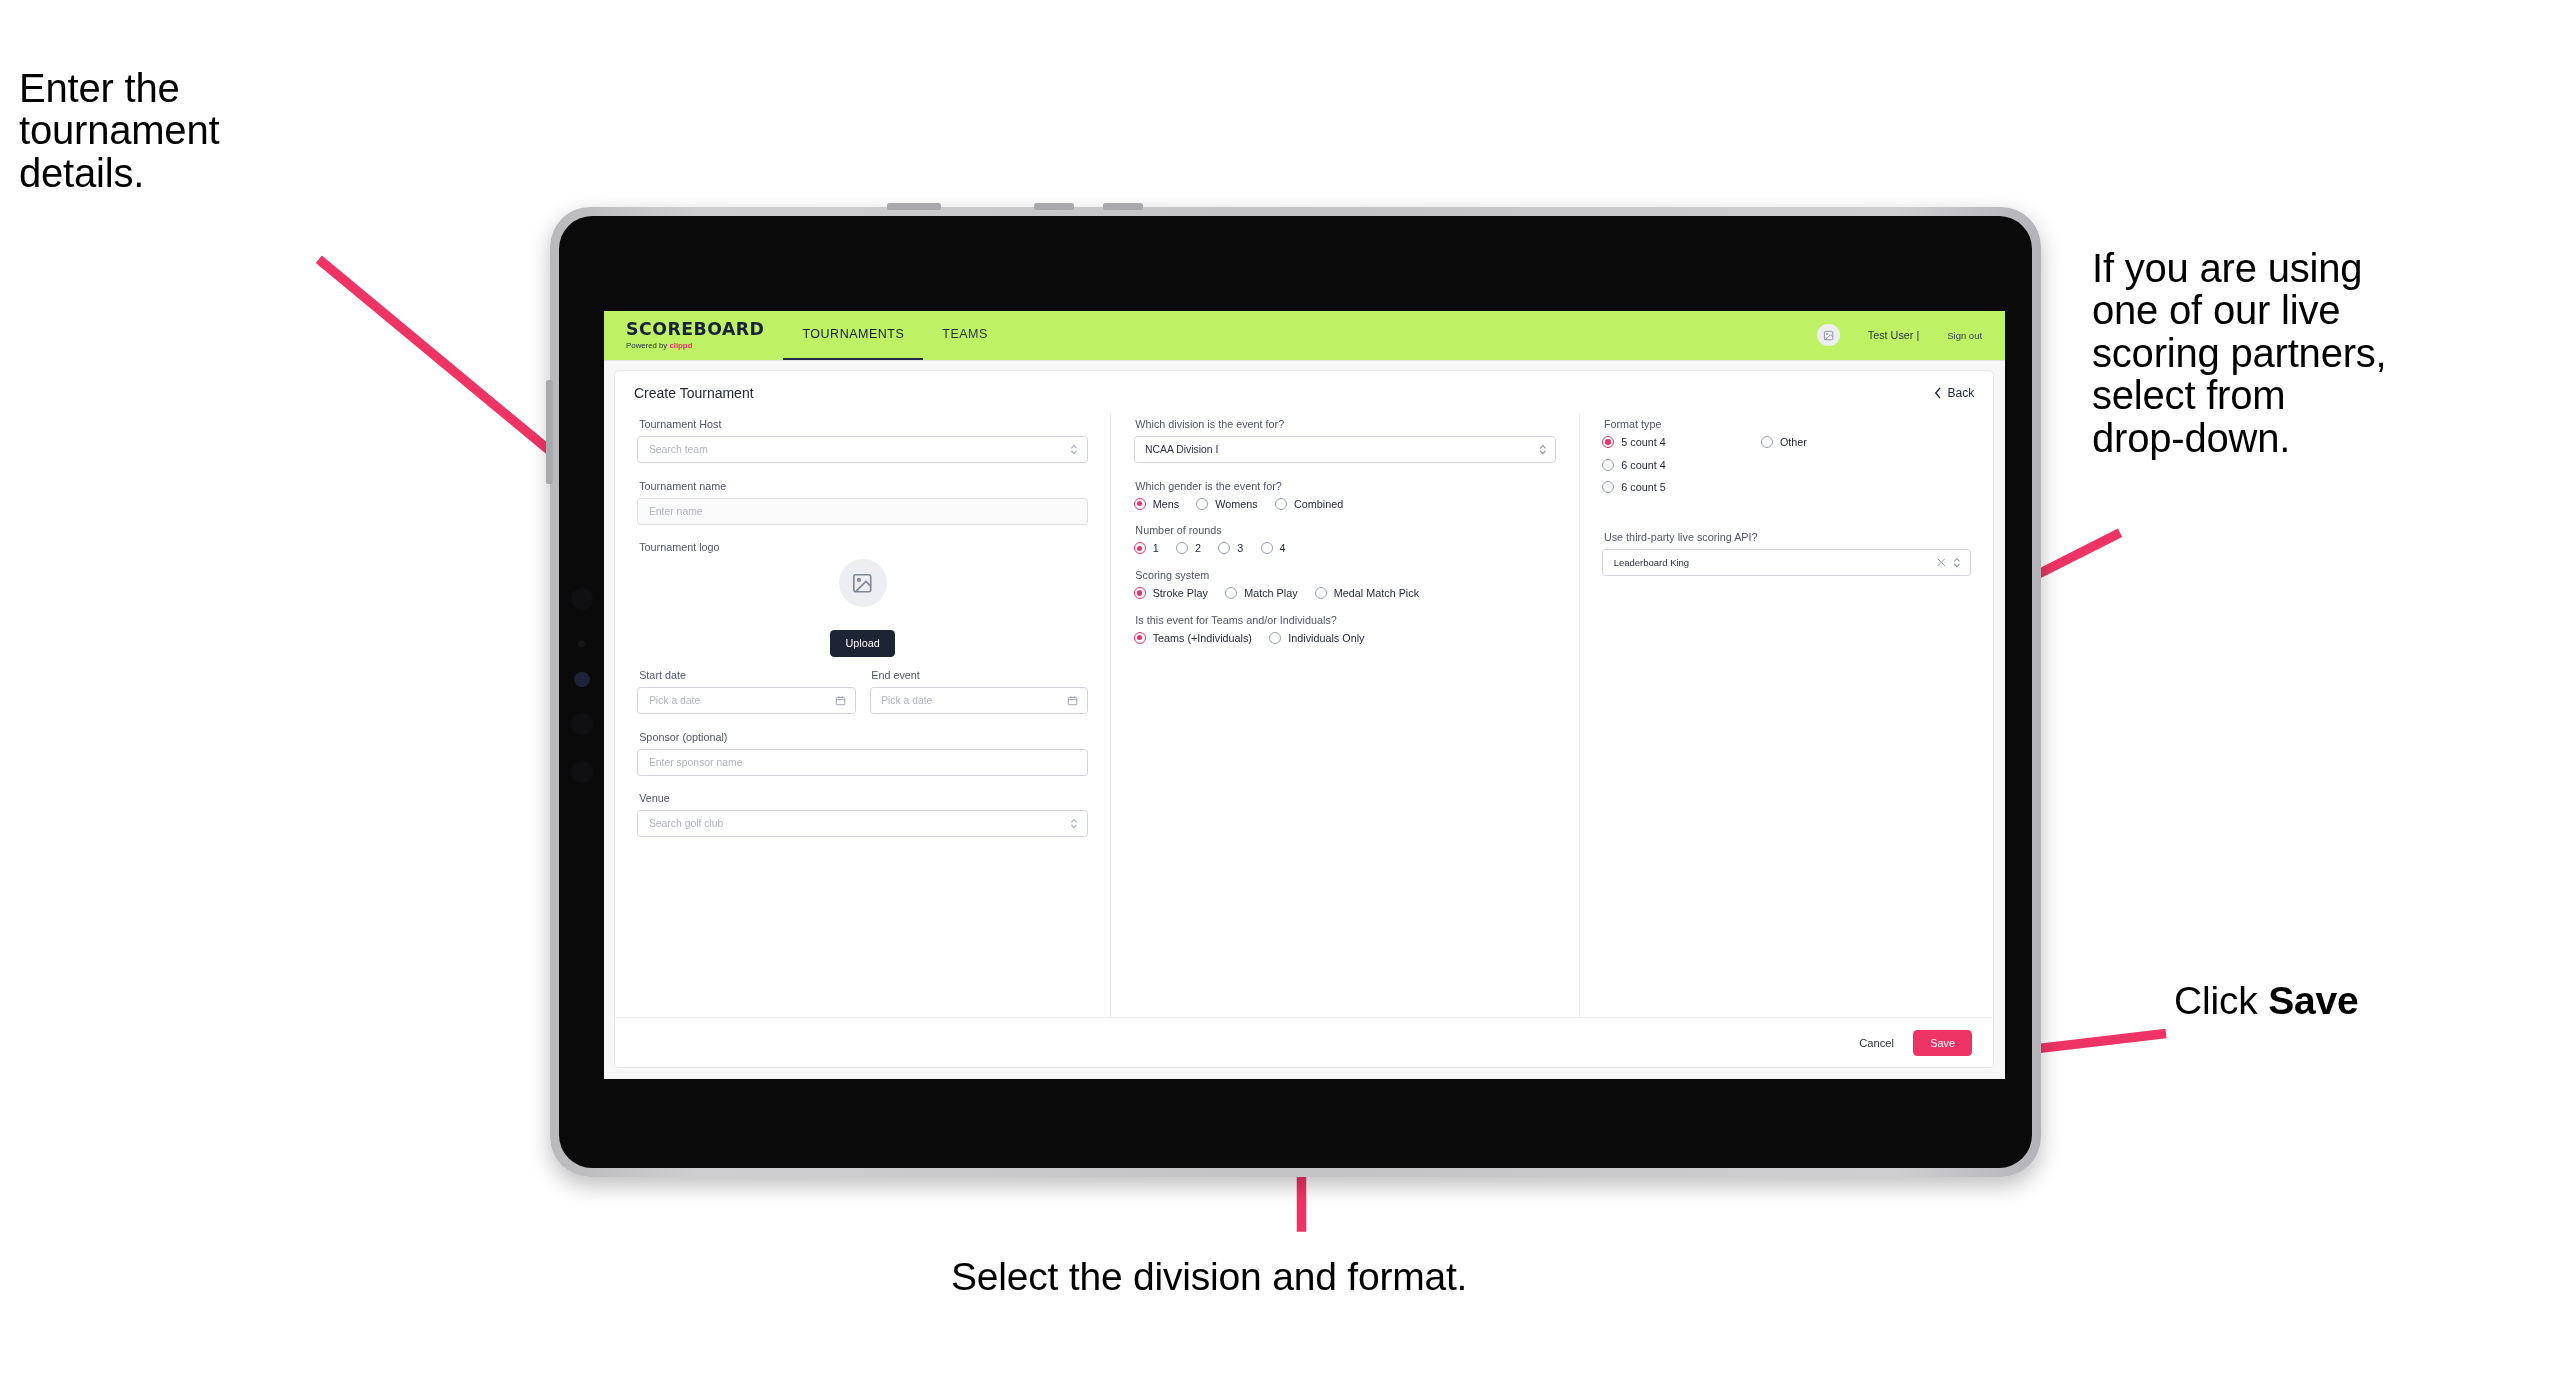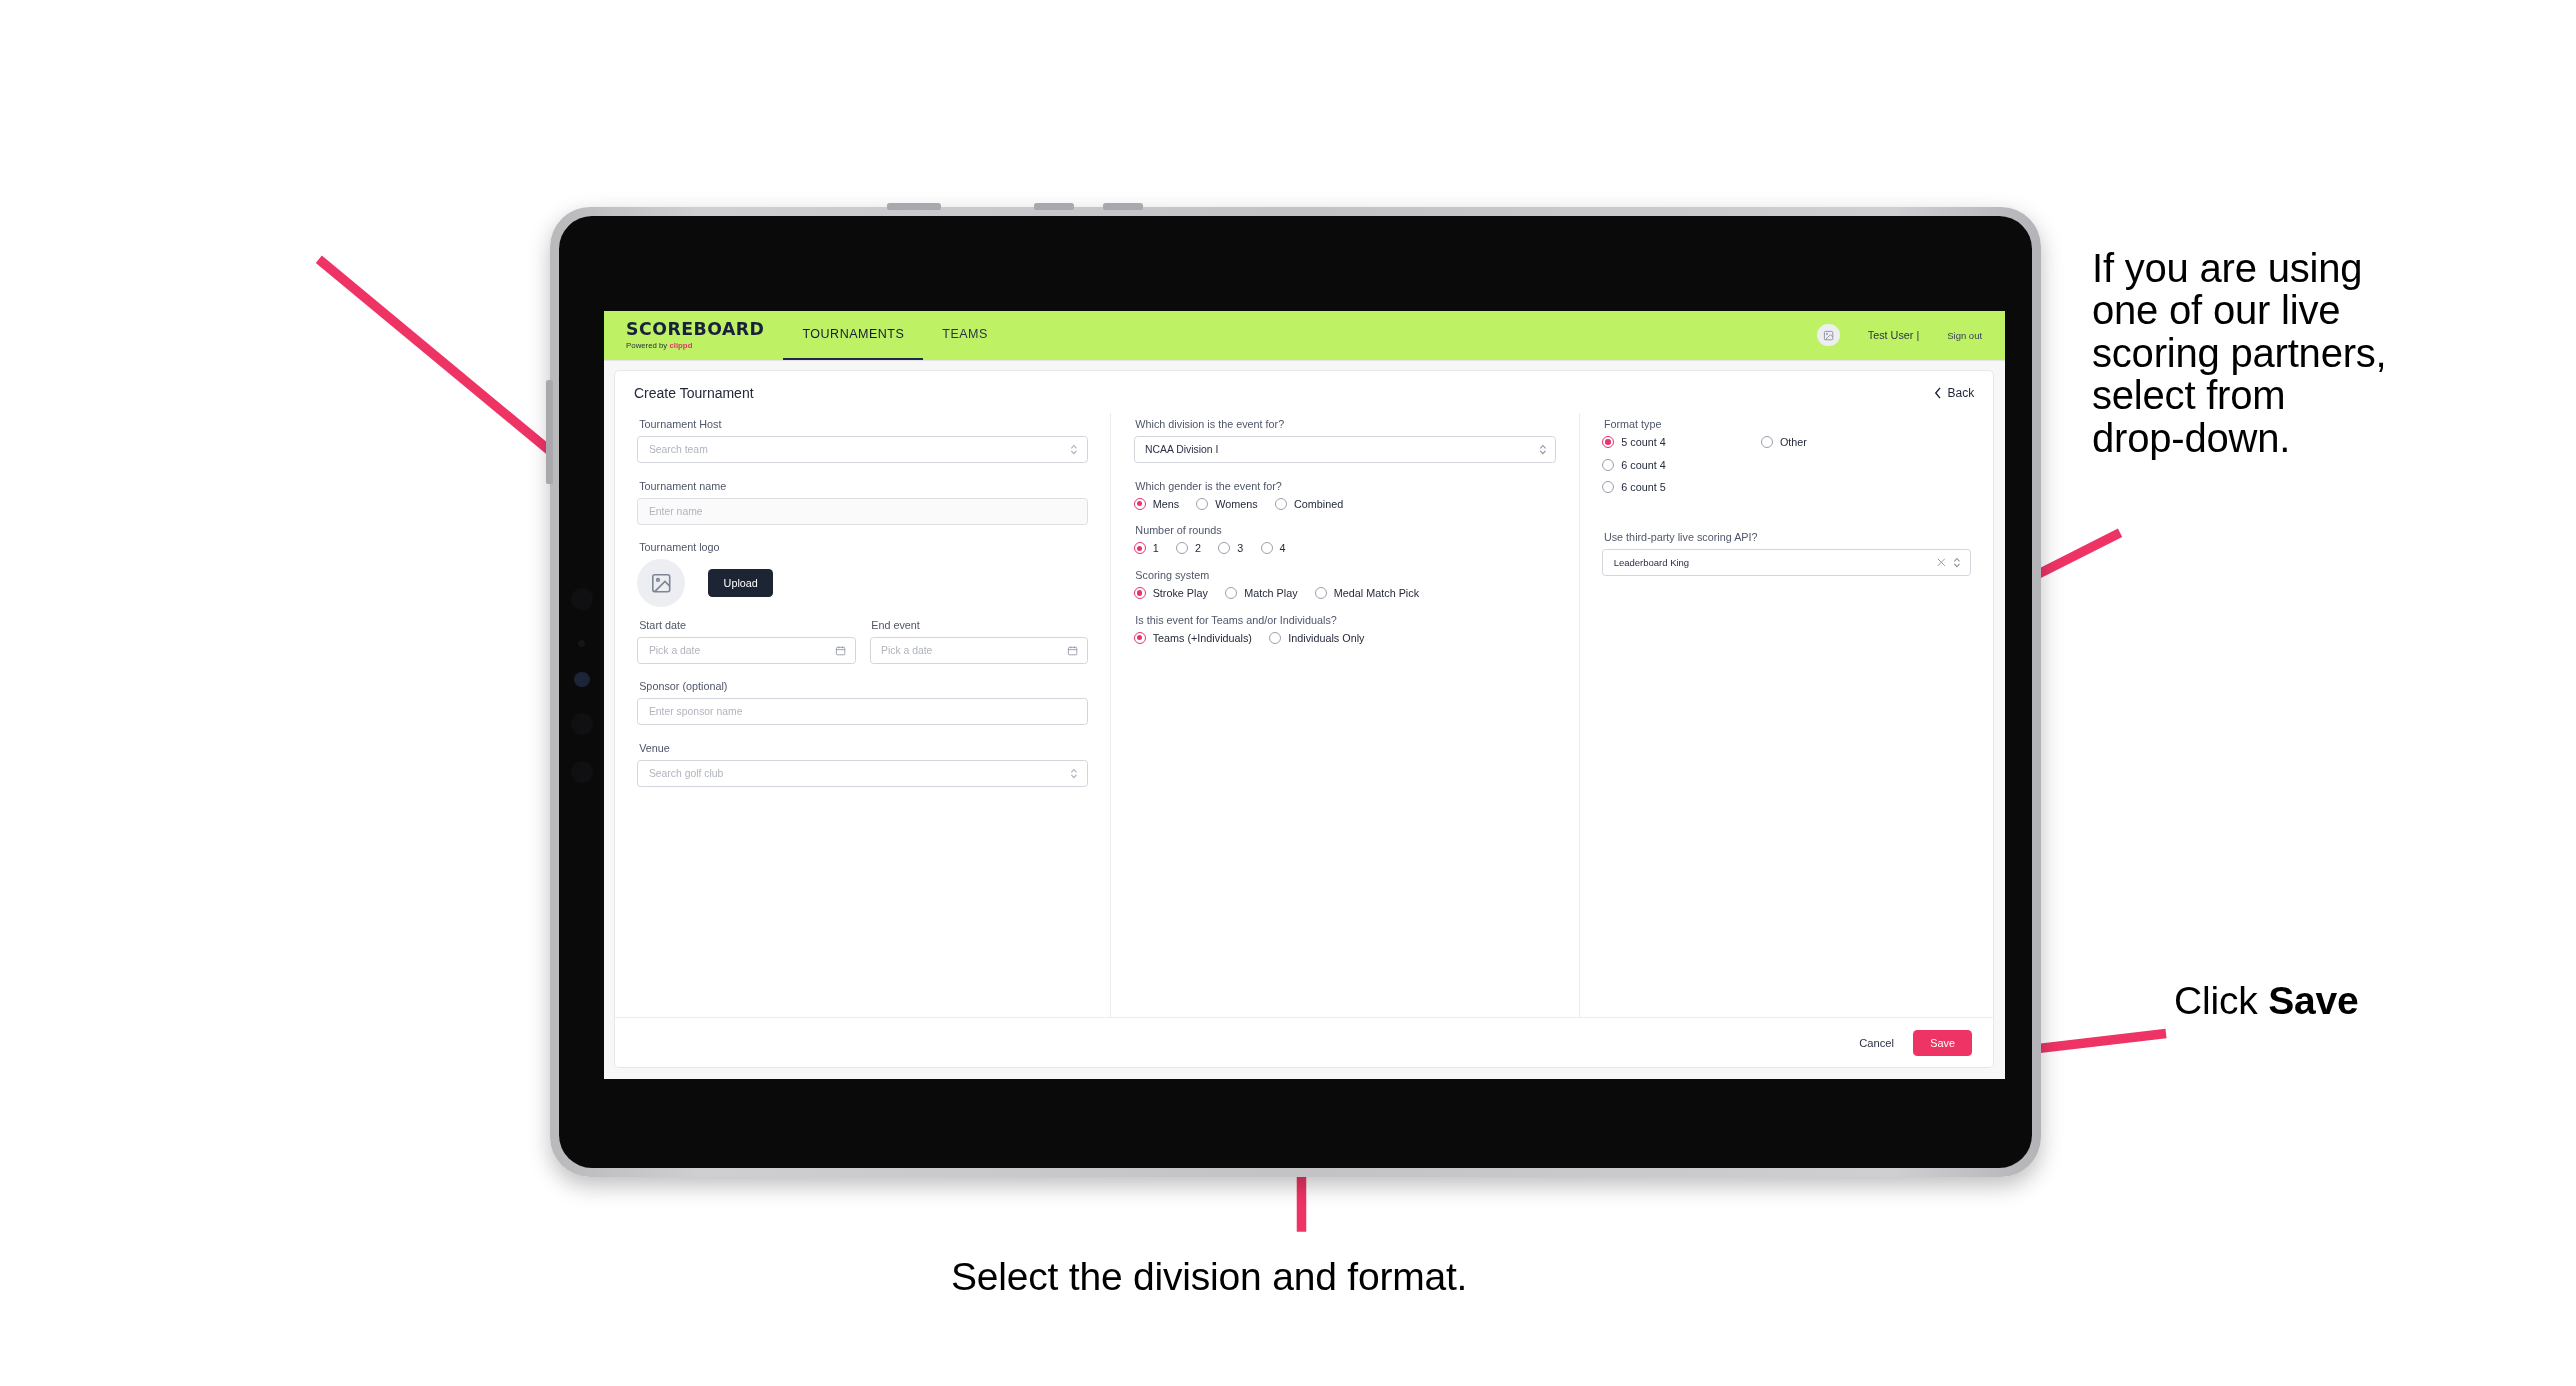--- a/index.html
+++ b/index.html
@@ -123,21 +123,21 @@
     height: 27px; border: 0.9px solid #d2d5dc; border-radius: 3.5px;
     background: #fff; display: flex; align-items: center;
     padding: 0 8.6px 0 10.4px; font-size: 10.4px; color: #b0b4bd;
     width: 100%;
   }
   .field.filled { color: #2b3043; }
   .field.soft { background: #fafafb; border-color: #dcdee4; }
   .field .val { flex: 1; overflow: hidden; white-space: nowrap; }
   .field .adorn { display: flex; align-items: center; gap: 7.8px; color:#9aa0ad; }
 
-  #logo-row { display: flex; align-items: center; gap: 22.5px; margin-bottom: 3.5px; }
+  #logo-row { display: flex; align-items: center; gap: 22.5px; margin-bottom: 3.5px; flex-direction: column; }
   #logo-circle {
     width: 48px; height: 48px; border-radius: 50%;
     background: #eceef1; display: flex; align-items: center; justify-content: center;
   }
   #upload-btn {
     background: #1d2433; color: #fff; font-size: 10.8px;
     padding: 7.8px 15.6px; border-radius: 4.3px; cursor: pointer;
   }
   #dates { display: flex; gap: 14px; }
   #dates > div { flex: 1; }
@@ -164,20 +164,23 @@
   #save-btn {
     background: #ee3465; color: #fff; font-size: 10.8px;
     padding: 7px 17.3px; border-radius: 4.3px; cursor: pointer;
   }
 </style>
 </head>
 <body>
 
 <div id="stage">
 
+  <div class="anno" id="anno-left">Enter the
+tournament
+details.</div>
   <div class="anno" id="anno-right">If you are using
 one of our live
 scoring partners,
 select from
 drop-down.</div>
   <div class="anno" id="anno-bottom">Select the division and format.</div>
   <div class="anno" id="anno-save"><span>Click </span><span class="b">Save</span></div>
 
   <svg class="arrow" id="arrow-left" style="left:303px;top:242px;" width="346" height="285" viewBox="0 0 400 330">
     <defs>

